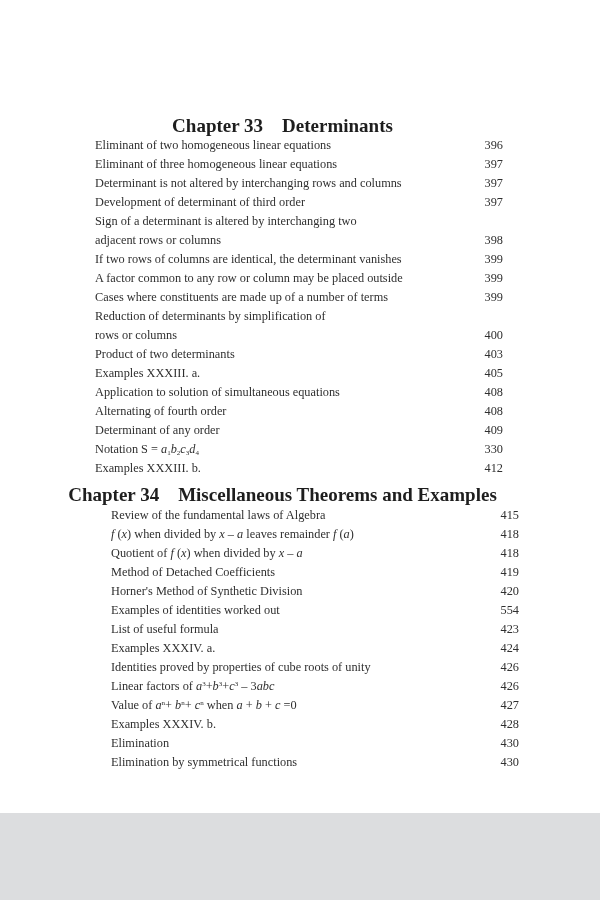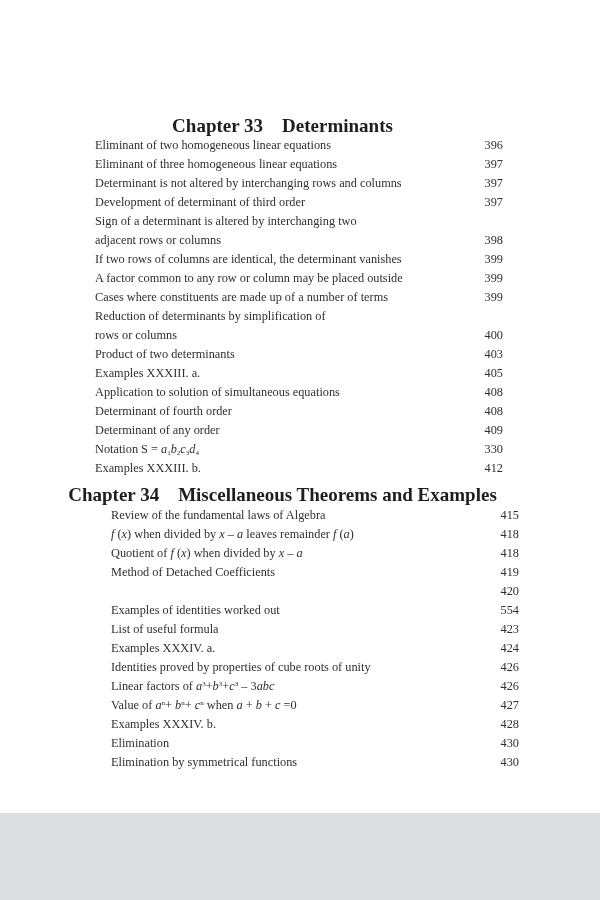--- a/index.html
+++ b/index.html
@@ -92,21 +92,21 @@
       </li>
     <li class="entry">
         <span class="text">Examples XXXIII. a.</span>
         <span class="pg">405</span>
       </li>
     <li class="entry">
         <span class="text">Application to solution of simultaneous equations</span>
         <span class="pg">408</span>
       </li>
     <li class="entry">
-        <span class="text">Determinant of fourth order</span>
+        <span class="text">Alternating of fourth order</span>
         <span class="pg">408</span>
       </li>
     <li class="entry">
         <span class="text">Determinant of any order</span>
         <span class="pg">409</span>
       </li>
     <li class="entry">
       <span class="text"><span>Notation S = </span><i>a</i><sub>1</sub><i>b</i><sub>2</sub><i>c</i><sub>3</sub><i>d</i><sub>4</sub></span>
       <span class="pg">330</span>
     </li>
@@ -128,20 +128,21 @@
     </li>
     <li class="entry">
       <span class="text"><span>Quotient of </span><i>f</i> (<i>x</i>)<span> when divided by </span><i>x</i><span> – </span><i>a</i></span>
       <span class="pg">418</span>
     </li>
     <li class="entry">
         <span class="text">Method of Detached Coefficients</span>
         <span class="pg">419</span>
       </li>
     <li class="entry">
+        <span class="text">Horner's Method of Synthetic Division</span>
         <span class="pg">420</span>
       </li>
     <li class="entry">
         <span class="text">Examples of identities worked out</span>
         <span class="pg">554</span>
       </li>
     <li class="entry">
         <span class="text">List of useful formula</span>
         <span class="pg">423</span>
       </li>

